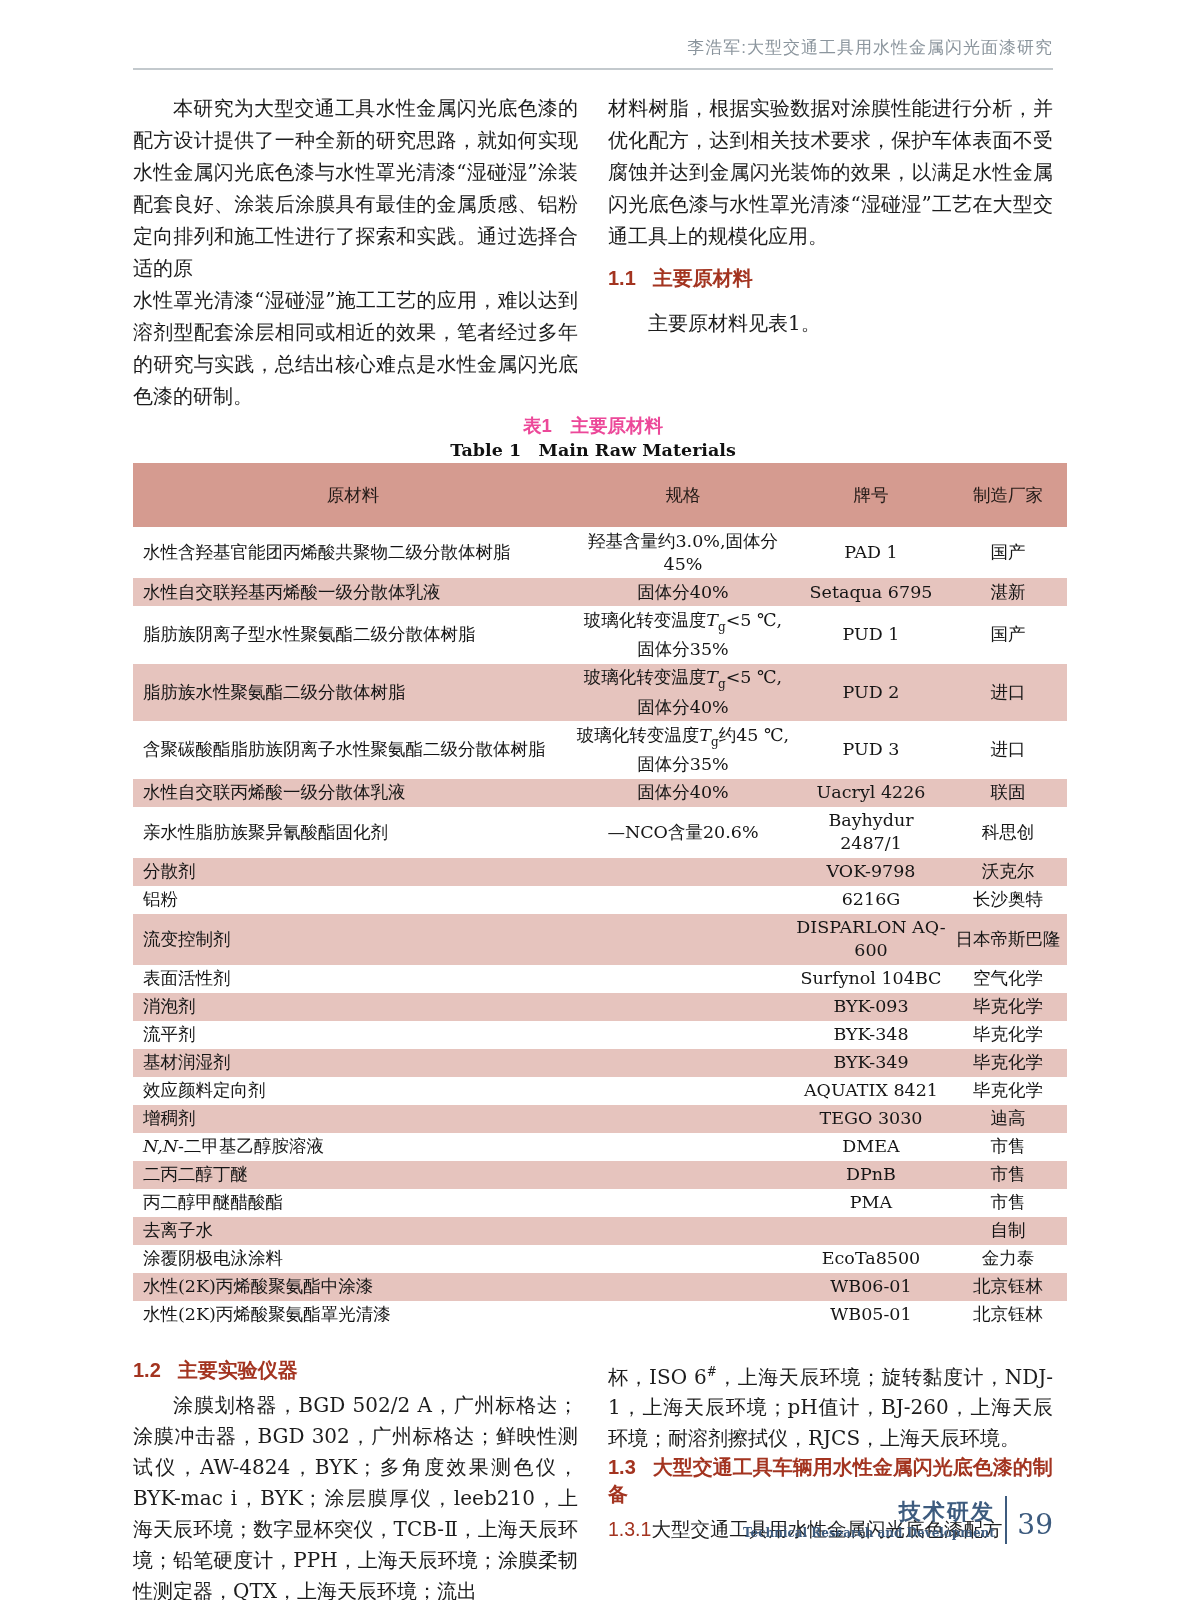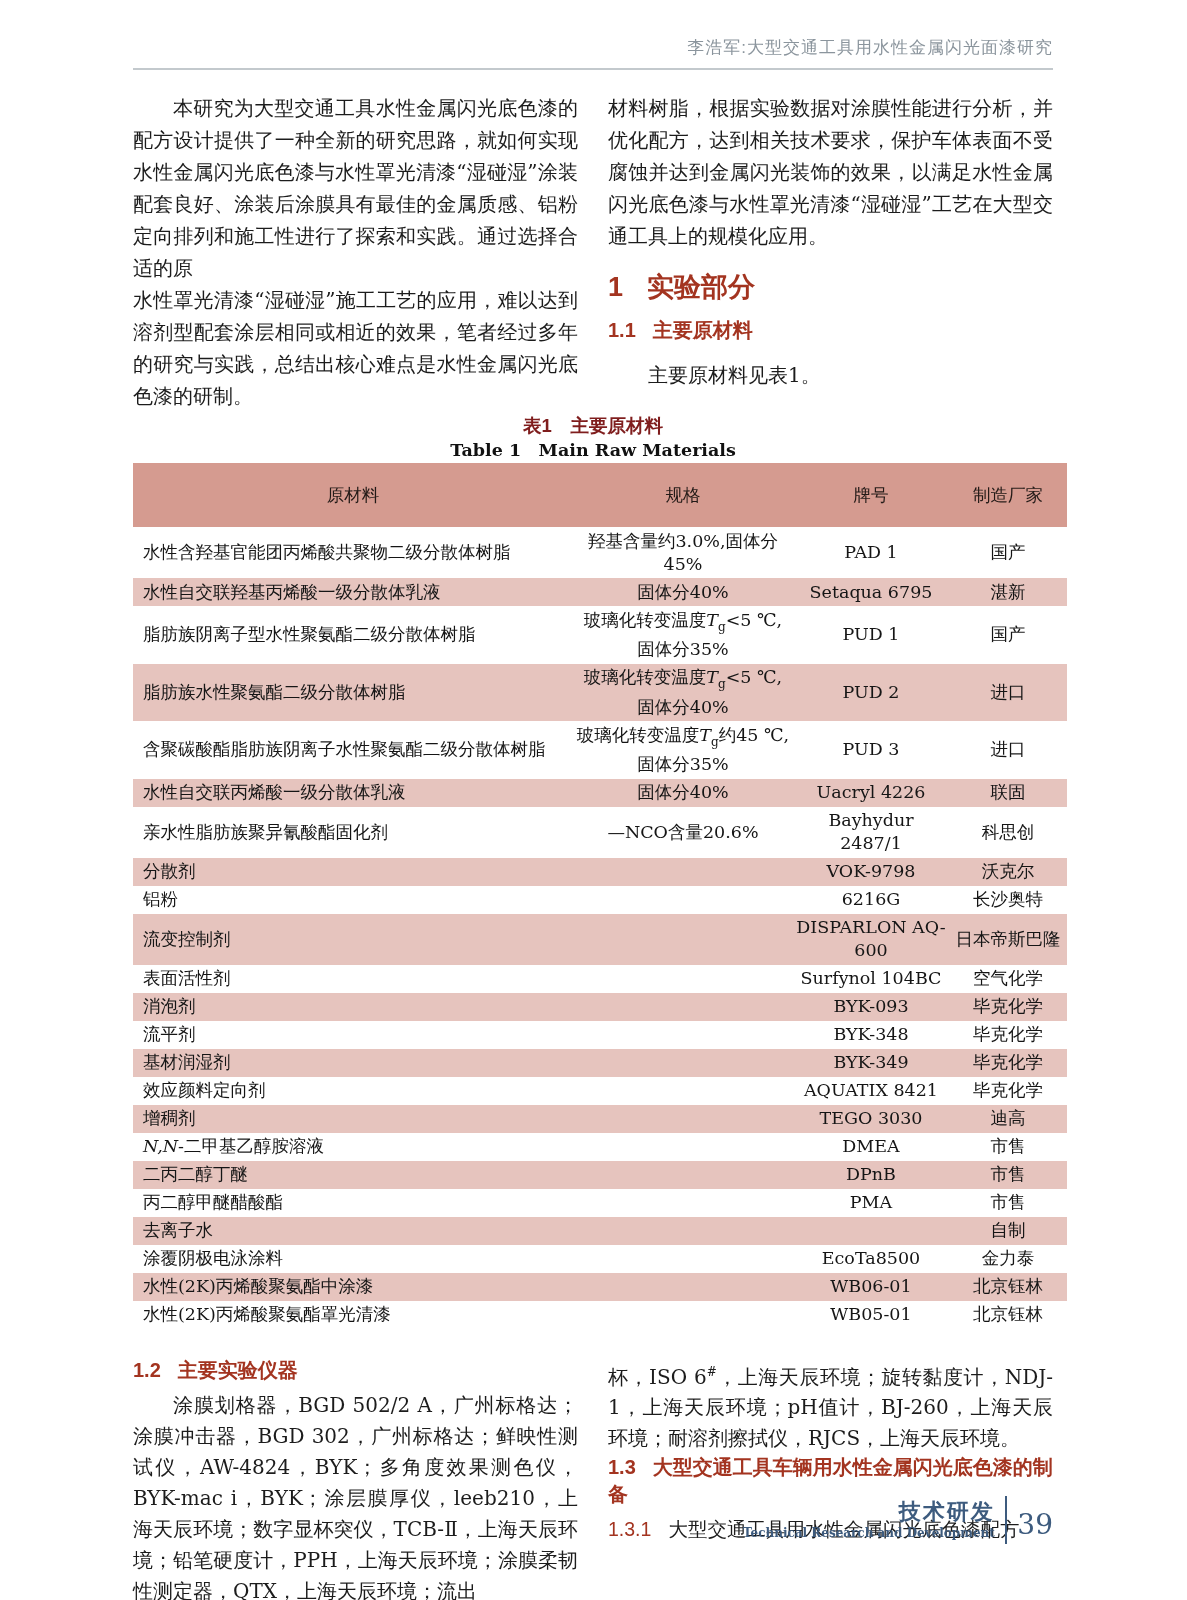--- a/index.html
+++ b/index.html
@@ -42,27 +42,27 @@
     font-weight:bold;font-size:20px;line-height:27px;
     color:var(--heading-red,#a33420);
   }
   .h2red .num{margin-right:17px;}
   .h2mixed{
     margin:6px 0 0 0;
     font-family:"Liberation Sans","DejaVu Sans",sans-serif;
     font-weight:normal;font-size:19.5px;line-height:30px;
     color:#1c1c1c;
   }
-  .h2mixed .num{color:var(--heading-red,#a33420);margin-right:17px;}
+  .h2mixed .num{color:var(--heading-red,#a33420);}
   .lead{margin-top:15px;}
   
   .caption-zh{
     margin-top:1px;text-align:center;
     font-family:"Liberation Sans","DejaVu Sans",sans-serif;
-    font-weight:bold;font-size:18.5px;line-height:25px;color:#7f1d1d;
+    font-weight:bold;font-size:18.5px;line-height:25px;color:#ec4899;
   }
   .caption-en{
     text-align:center;font-weight:bold;font-size:17.5px;line-height:24px;color:#111;
   }
   
   table.materials{
     width:918px;margin-top:1px;
     border-collapse:collapse;table-layout:fixed;
     font-size:17.5px;
   }
@@ -110,21 +110,20 @@
     </div>
     <div class="head-rule"></div>
 
     <div class="cols intro">
       <div class="col">
         <p class="body-p indent">本研究为大型交通工具水性金属闪光底色漆的配方设计提供了一种全新的研究思路，就如何实现水性金属闪光底色漆与水性罩光清漆“湿碰湿”涂装配套良好、涂装后涂膜具有最佳的金属质感、铝粉定向排列和施工性进行了探索和实践。通过选择合适的原</p>
         <p class="body-p">水性罩光清漆“湿碰湿”施工工艺的应用，难以达到溶剂型配套涂层相同或相近的效果，笔者经过多年的研究与实践，总结出核心难点是水性金属闪光底色漆的研制。</p>
       </div>
       <div class="col">
         <p class="body-p">材料树脂，根据实验数据对涂膜性能进行分析，并优化配方，达到相关技术要求，保护车体表面不受腐蚀并达到金属闪光装饰的效果，以满足水性金属闪光底色漆与水性罩光清漆“湿碰湿”工艺在大型交通工具上的规模化应用。</p>
-        <h2 class="h1red"><span class="num">1</span><span>实验部分</span></h2>
         <h3 class="h2red"><span class="num">1.1</span><span>主要原材料</span></h3>
         <p class="body-p indent lead">主要原材料见表1。</p>
       </div>
     </div>
 
     <div class="caption-zh">表1　主要原材料</div>
     <div class="caption-en">Table 1　Main Raw Materials</div>
 
     <table class="materials">
       <thead>

